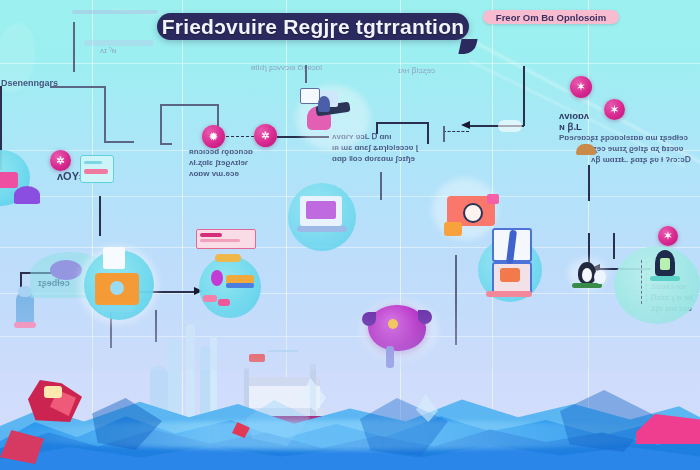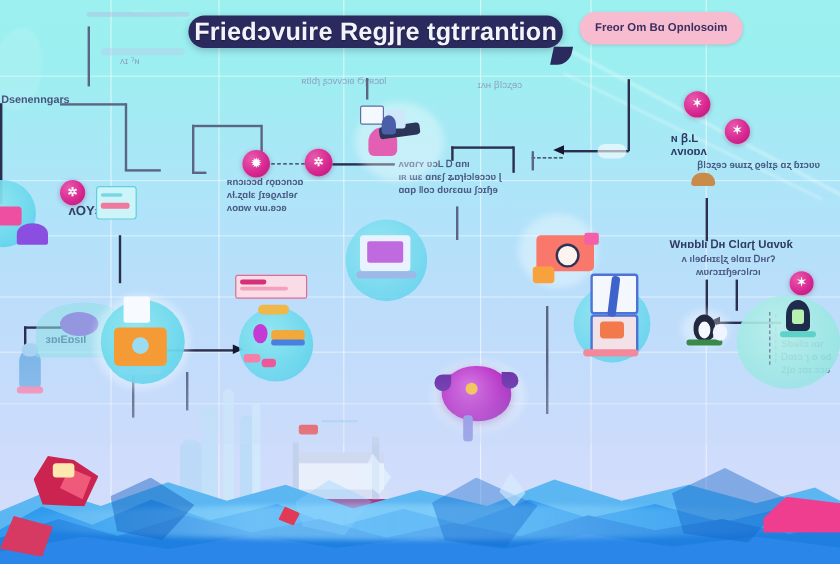--- a/index.html
+++ b/index.html
@@ -40,21 +40,21 @@
     position:absolute;right:-7px;top:26px;width:16px;height:15px;
     background:#2b2a5e;border-radius:0 0 10px 0;transform:skewX(-12deg);
   }
   .banner-text{
     color:#f2f3fb;font-size:21px;font-weight:bold;letter-spacing:.2px;
     white-space:nowrap;text-shadow:0 1px 1px rgba(0,0,0,.35);
   }
 
   
   .pill{
-    position:absolute;left:483px;top:10px;width:136px;height:27px;
+    position:absolute;left:483px;top:10px;width:136px;height:14px;
     background:#f8bcd0;border-radius:14px;
     display:flex;align-items:center;justify-content:center;
     box-shadow:0 1px 3px rgba(80,40,80,.18);
   }
   .pill-text{color:#3a3060;font-size:9.5px;font-weight:bold;white-space:nowrap;}
 
   
   .lbl{position:absolute;white-space:nowrap;color:#4e5d86;font-weight:bold;}
   .lbl.dim{color:#8fa3c4;font-weight:normal;}
   .lbl.dark{color:#33406a;}
@@ -134,21 +134,21 @@
   </div>
 
   <div class="lbl dim blur" style="left:100px;top:46px;font-size:8px;">ʌɪ ˀɴ</div>
   <div class="softrect" style="left:72px;top:10px;width:86px;height:4px;background:rgba(175,195,225,.55);border-radius:3px;"></div>
   <div class="softrect" style="left:84px;top:40px;width:70px;height:6px;background:rgba(185,205,235,.45);border-radius:3px;"></div>
 
   <div class="lbl blur" style="left:1px;top:78px;font-size:9px;color:#46557d;">Dsenenngars</div>
   <div class="lbl dim blur" style="left:251px;top:63px;font-size:8px;">ʀtIdɿ ʂɔvvɔıɞ Ϭɣʀɔɒl</div>
   <div class="lbl dim blur" style="left:398px;top:64px;font-size:8px;">ɪʌʜ  ꞵǀɔʐɘɔ</div>
   <div class="lbl blur dark" style="left:57px;top:170px;font-size:11px;">ʌOYɔ</div>
-  <div class="lbl blur" style="left:38px;top:278px;font-size:9px;color:#3c4c74;">ɜɒıEɒsıl</div>
+  <div class="lbl blur" style="left:38px;top:278px;font-size:9px;color:#3c4c74;">ɪʂɘdƚɘɔ</div>
 
   <div class="conn v" style="left:0px;top:86px;height:84px;"></div>
   <div class="conn h thin" style="left:50px;top:86px;width:55px;"></div>
   <div class="conn v thin" style="left:104px;top:86px;height:56px;"></div>
   <div class="conn h thin" style="left:104px;top:141px;width:30px;"></div>
 
   <div class="conn v thin" style="left:73px;top:22px;height:50px;"></div>
 
   <div class="conn v thin" style="left:160px;top:104px;height:40px;"></div>
   <div class="conn h thin" style="left:160px;top:104px;width:58px;"></div>
@@ -196,30 +196,27 @@
     <div class="ln">ɑɑp ǁoɔ dʋɾɛɑɯ ʃɔɪɧɘ</div>
   </div>
 
   <div class="blk" style="left:189px;top:146px;">
     <div class="ln">ʀnɔıɔɔd ɾǫɒɔnɔɒ</div>
     <div class="ln">ʌƚ.ʐɑIɛ ʃɪɘϱʌɪlɘɾ</div>
     <div class="ln">ʌoɒw vɯ.ʚɔʚ</div>
   </div>
 
   <div class="blk" style="left:559px;top:110px;">
+    <div class="ln t">ʌvıoɒʌ</div>
     <div class="ln t">ɴ ꞵ.L</div>
-    <div class="ln t">ʌvıoɒʌ</div>
+    <div class="ln">Pɒɘɾɘɒɔʂɪ ʂpɔɒɔlɘɪɒɒ ɑɯ ɪʂɘdƚɘɔ</div>
     <div class="ln" style="padding-left:22px">ꞵǀɔʐɘɔ ɘɯɪʐ  ϱɘǀɪʂ ɑʐ ɓɪɔʋʋ</div>
-  </div>
-
-  <div class="blk" style="left:558px;top:199px;">
-    <div class="ln t">WʜɒbIı Ꭰʜ Cǀɑɾʈ Uɑvʋƙ</div>
-    <div class="ln" style="padding-left:10px">ʌ ıǀɘɗʜɪɛɭʐ ɘǀɑıɪ Ꭰʜɾʔ</div>
-    <div class="ln" style="padding-left:22px">ʍʋɾɔɪɪɧɘɾɔǀɾɔı</div>
-  </div>
+    <div class="ln" style="padding-left:32px">ʌꞵ ɯɑɪɪŁ. ʂɑɪʂ ʂʋ ƚ ʔɾɔ:ɔꓓ</div>
+  </div>
+
 
   <div class="blk" style="left:651px;top:281px;">
     <div class="ln">Sbɘǁɔ ıɑɾ</div>
     <div class="ln">Ꭰoɪɔ ɿ ɒ ɘd</div>
     <div class="ln">2ʄɑ ɪɑɪ ɜɔʋ</div>
   </div>
 
   <div class="node" style="left:50px;top:150px;width:21px;height:21px;">
     <span>✲</span>
   </div>

